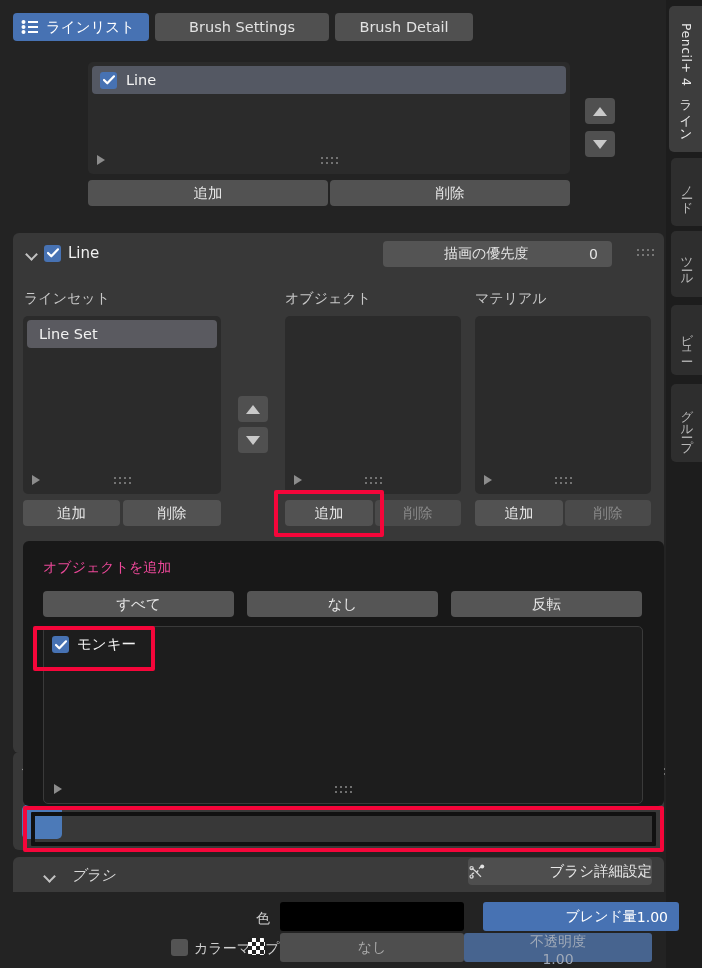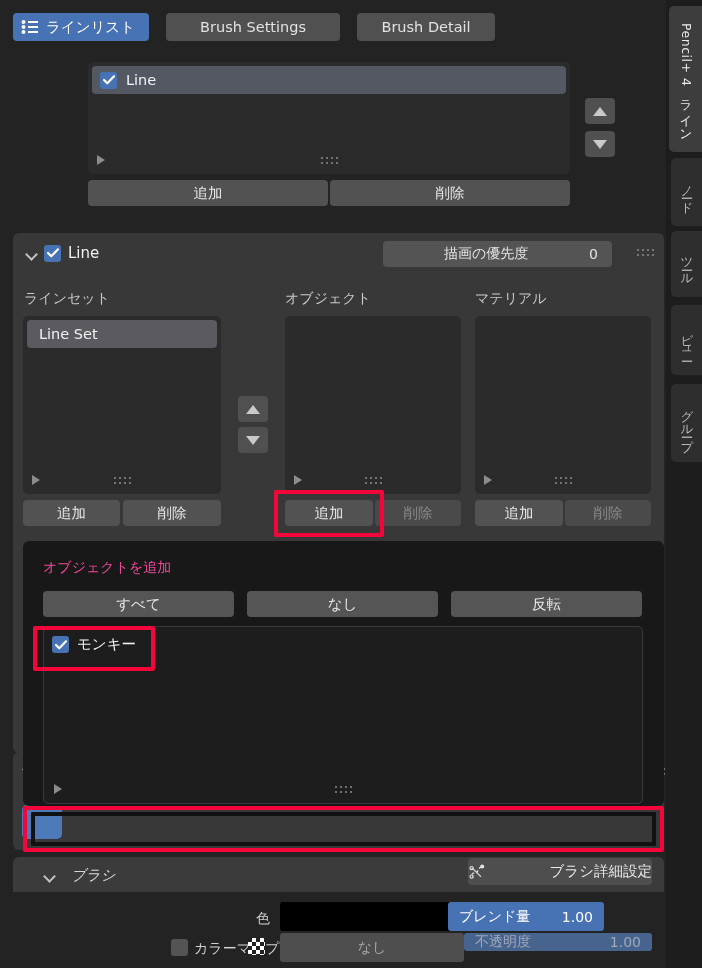--- a/index.html
+++ b/index.html
@@ -17,21 +17,21 @@
     position: absolute; right: 0; width: 31px;
     background: #2e2e2e; border-radius: 5px 0 0 5px;
     color: #b8b8b8; font-size: 12.5px;
     writing-mode: vertical-rl; text-orientation: mixed;
     display: flex; align-items: center; justify-content: center;
     letter-spacing: 0.5px; white-space: nowrap;
   }
   .vtab.active { background: #3d3d3d; color: #eaeaea; width: 33px; }
 
   
-  .tabbar { position: absolute; left: 13px; top: 13px; display: flex; gap: 17px; text-align: right; }
+  .tabbar { position: absolute; left: 13px; top: 13px; display: flex; gap: 6px; text-align: right; }
   .htab {
     height: 28px; background: #505050; color: #e2e2e2;
     font-size: 14.5px; border-radius: 4px;
     display: flex; align-items: center; justify-content: center;
     padding: 0 14px; white-space: nowrap;
   }
   .htab.active { background: #4772b3; color: #ffffff; padding-left: 8px; }
   .htab .ico { margin-right: 7px; display: inline-flex; }
 
   
@@ -383,29 +383,29 @@
         <circle cx="3.6" cy="4.1" r="1.6" fill="none" stroke="#d8d8d8" stroke-width="1.2"></circle>
         <circle cx="3.6" cy="12.6" r="1.6" fill="none" stroke="#d8d8d8" stroke-width="1.2"></circle>
         <path d="M3.6 4.1 C7 6 10 10 13 12.8" stroke="#d8d8d8" stroke-width="1.3" fill="none"></path>
       </svg>
     </span>
     <span>ブラシ詳細設定</span>
   </div>
 
   <div class="rowlbl" style="left:200px; top:910px; width:70px;">色</div>
   <div class="swatch" style="left:280px; top:902px; width:184px; height:29px;"></div>
-  <div class="bluefield" style="left:448px; top:902px; width:156px; height:29px;">
+  <div class="bluefield" style="left:483px; top:902px; width:196px; height:29px;justify-content:flex-end;">
     <span>ブレンド量</span>
     <span>1.00</span>
   </div>
 
   <span class="cbx off" style="position:absolute; left:171px; top:939px;"></span>
   <div class="rowlbl" style="left:194px; top:940px; width:104px; text-align:left;">カラーマップ</div>
   <span class="checker" style="left:248px; top:938px;"></span>
   <div class="greyfield" style="left:280px; top:933px; width:184px; height:29px;">
     <span>なし</span>
   </div>
-  <div class="bluefield dim" style="left:464px; top:933px; width:188px; height:18px;">
+  <div class="bluefield dim" style="left:464px; top:933px; width:188px; height:29px;flex-direction:column;">
     <span>不透明度</span>
     <span>1.00</span>
   </div>
 
 </div>
 
 </body></html>

